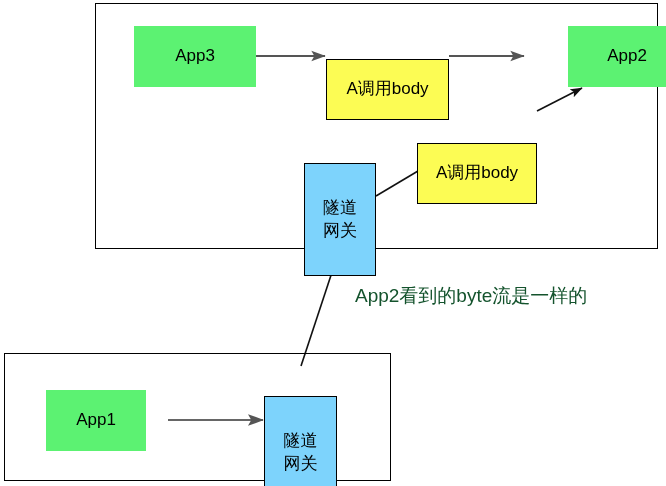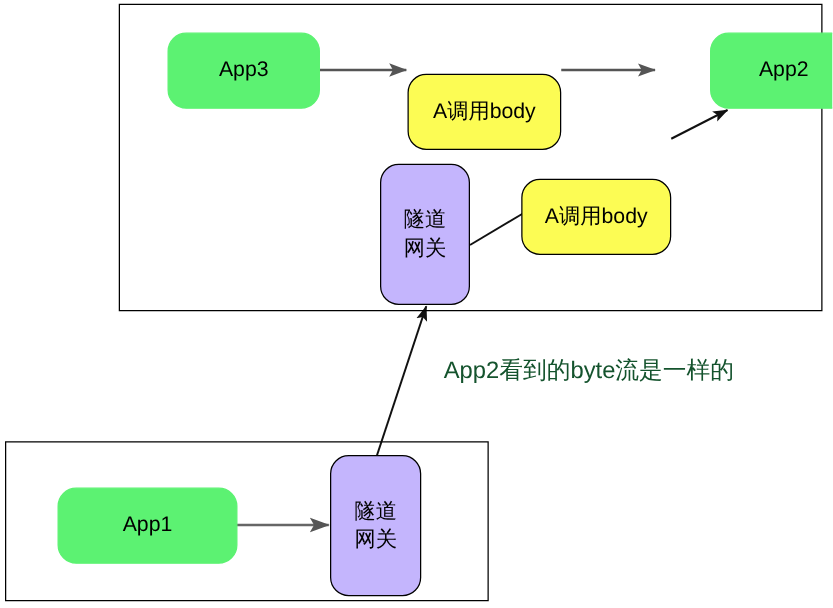--- a/index.html
+++ b/index.html
@@ -28,34 +28,34 @@
     box-sizing: border-box;
     display: flex;
     align-items: center;
     justify-content: center;
     text-align: center;
     color: #000000;
     font-size: 17px;
     line-height: 1.32;
     white-space: pre-line;
     letter-spacing: 0px;
-    border-radius: 15px;
   }
   .node.green {
     background: #5CF272;
     border: 1px solid #5CF272;
   }
   .node.yellow {
     background: #FCFC54;
     border: 1.2px solid #000000;
     margin-top: 33px;
   }
   .node.cyan {
-    background: #c4b5fd;
+    background: #7dd3fc;
     border: 1.4px solid #000000;
+    margin-top: 32px;
   }
   .caption {
     position: absolute;
     color: #14532d;
     font-size: 19px;
     white-space: nowrap;
   }
   svg.edges {
     position: absolute;
     left: 0;
@@ -102,20 +102,20 @@
 
   <div class="node yellow" style="left:326px; top:26px; width:123px; height:61px;">A调用body</div>
 
   <div class="node green" style="left:526px; top:26px; width:118px; height:61px;margin-left:42px;">App2</div>
 
   <div class="node cyan" style="left:304px; top:131px; width:72px; height:113px;">隧道
 网关</div>
 
   <div class="node yellow" style="left:417px; top:110px; width:120px; height:61px;">A调用body</div>
 
-  <div class="node green" style="left:46px; top:390px; width:144px; height:61px;">App1</div>
+  <div class="node green" style="left:46px; top:390px; width:100px; height:61px;">App1</div>
 
   <div class="node cyan" style="left:264px; top:364px; width:73px; height:113px;">隧道
 网关</div>
 
   <div class="caption" style="left:355px; top:283px;">App2看到的byte流是一样的</div>
 
 </div>
 
 </body></html>

